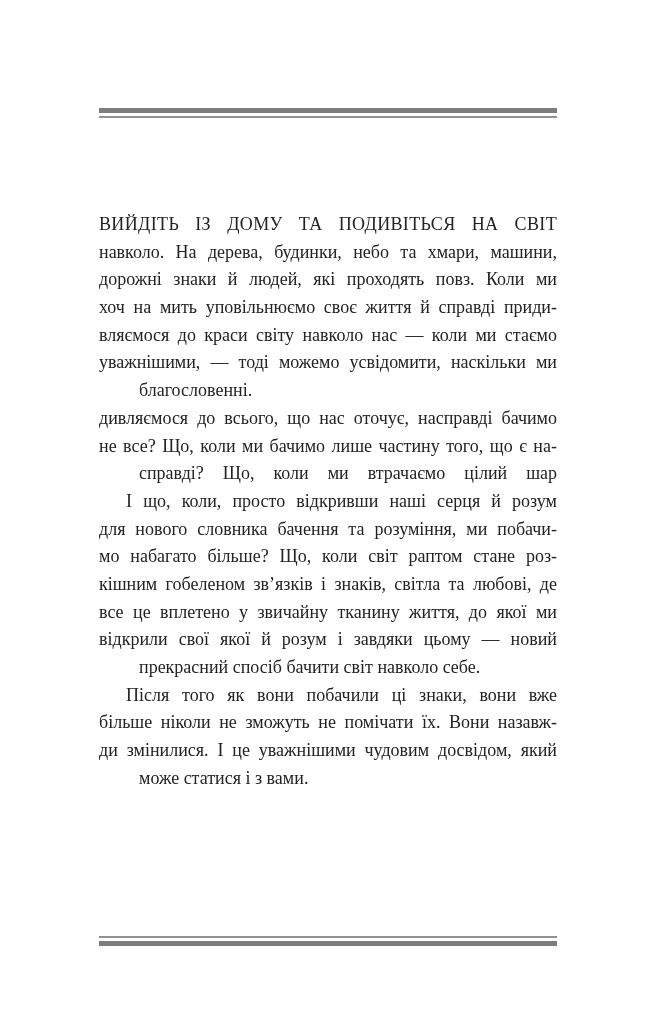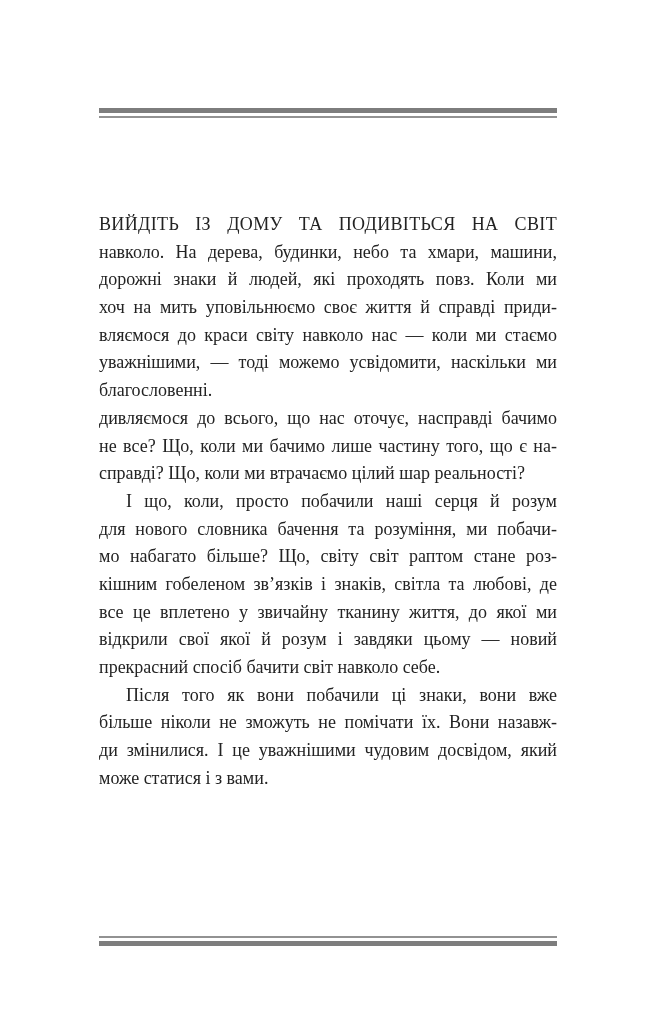--- a/index.html
+++ b/index.html
@@ -34,21 +34,21 @@
     font-size: 18px;
     line-height: 27.7px;
     color: var(--text-color, #232323);
   }
   .line {
     height: 27.7px;
     overflow: hidden;
     text-align: justify;
     text-align-last: justify;
   }
-  .line.para-last { text-align-last: left; }
+  .line.para-last { text-align-last: left; margin-left: 40px; }
   .line.indent { text-indent: 27px; }
   .line.caps { letter-spacing: 0.02em; }
 </style>
 </head>
 <body>
 
 <div class="page">
 
   <div class="rule rule-top">
     <div class="bar-thick"></div>
@@ -60,23 +60,23 @@
       <div class="line caps">ВИЙДІТЬ ІЗ ДОМУ ТА ПОДИВІТЬСЯ НА СВІТ</div>
       <div class="line">навколо. На дерева, будинки, небо та хмари, машини,</div>
       <div class="line">дорожні знаки й людей, які проходять повз. Коли ми</div>
       <div class="line">хоч на мить уповільнюємо своє життя й справді приди-</div>
       <div class="line">вляємося до краси світу навколо нас — коли ми стаємо</div>
       <div class="line">уважнішими, — тоді можемо усвідомити, наскільки ми</div>
       <div class="line para-last">благословенні.</div>
       <div class="line">дивляємося до всього, що нас оточує, насправді бачимо</div>
       <div class="line">не все? Що, коли ми бачимо лише частину того, що є на-</div>
       <div class="line para-last">справді? Що, коли ми втрачаємо цілий шар реальності?</div>
-      <div class="line indent">І що, коли, просто побачили наші серця й розум</div>
+      <div class="line indent">І що, коли, просто відкривши наші серця й розум</div>
       <div class="line">для нового словника бачення та розуміння, ми побачи-</div>
-      <div class="line">мо набагато більше? Що, світу світ раптом стане роз-</div>
+      <div class="line">мо набагато більше? Що, коли світ раптом стане роз-</div>
       <div class="line">кішним гобеленом зв’язків і знаків, світла та любові, де</div>
       <div class="line">все це вплетено у звичайну тканину життя, до якої ми</div>
       <div class="line">відкрили свої якої й розум і завдяки цьому — новий</div>
       <div class="line para-last">прекрасний спосіб бачити світ навколо себе.</div>
       <div class="line indent">Після того як вони побачили ці знаки, вони вже</div>
       <div class="line">більше ніколи не зможуть не помічати їх. Вони назавж-</div>
       <div class="line">ди змінилися. І це уважнішими чудовим досвідом, який</div>
       <div class="line para-last">може статися і з вами.</div>
     </div>
 

